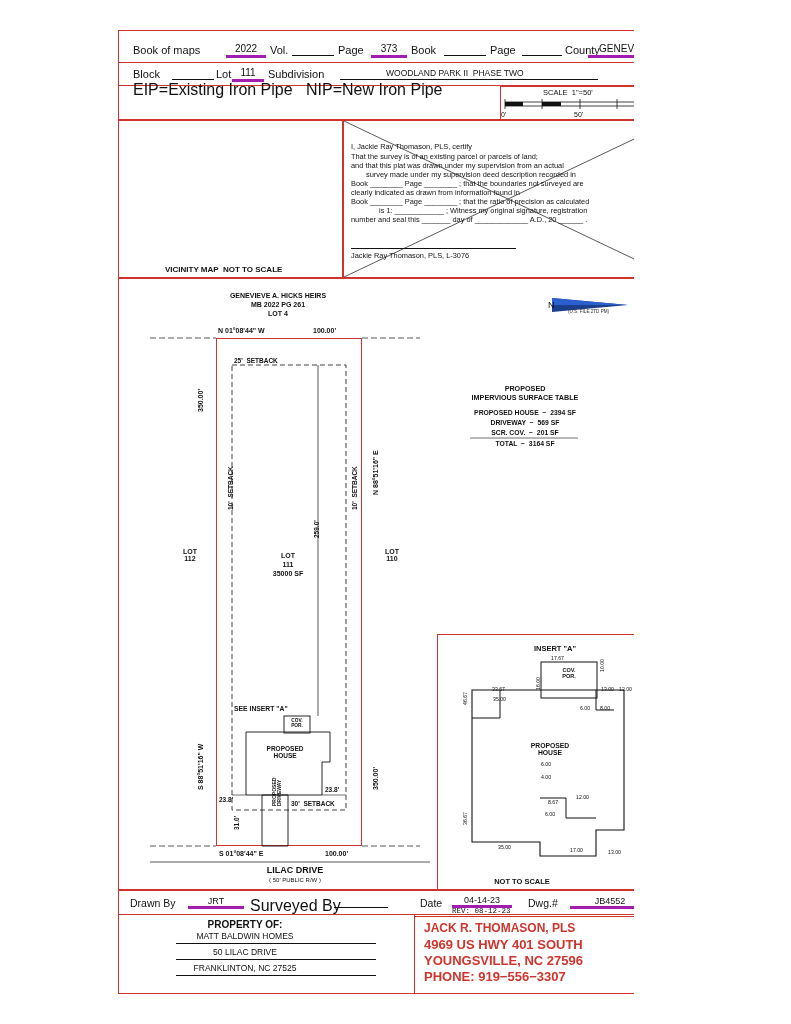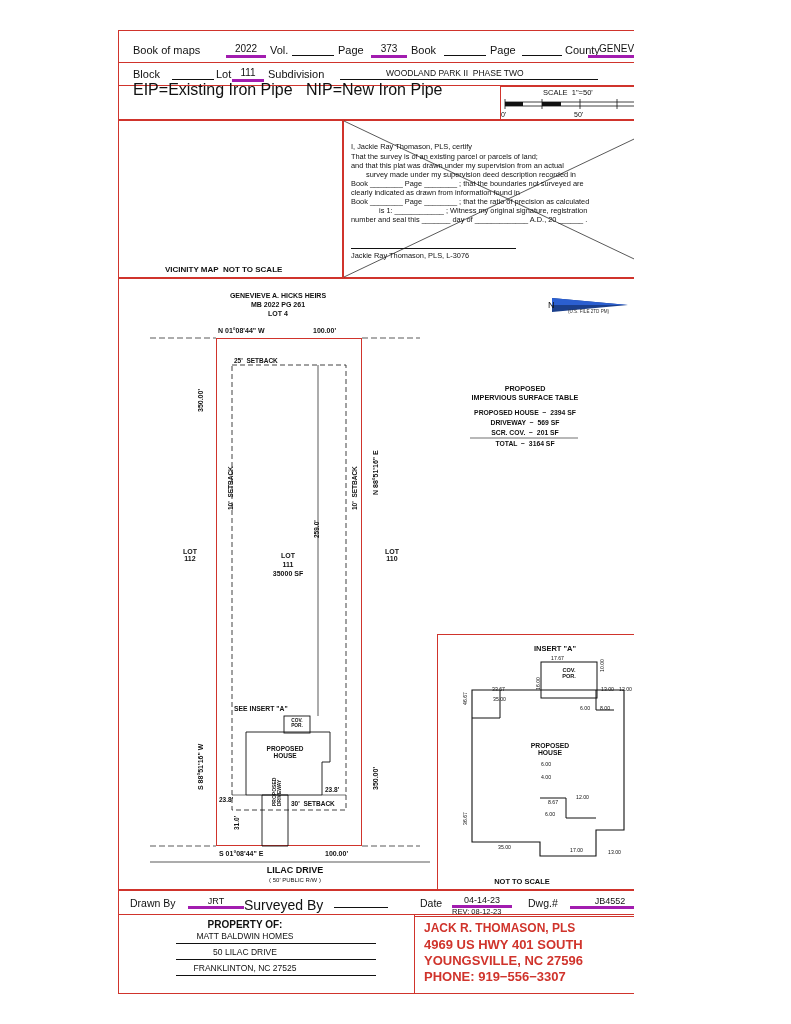--- a/index.html
+++ b/index.html
@@ -239,25 +239,25 @@
   <div class="t tiny" style="left:608px;top:850px;">13.00</div>
   <div class="t tiny" style="left:498px;top:845px;">35.00</div>
   <div class="t tiny" style="left:545px;top:812px;">6.00</div>
 
   <div class="box" id="bot"></div>
   <div class="line" style="left:118px;top:914px;width:555px;height:1px;"></div>
   <div class="line" style="left:414px;top:914px;width:1px;height:80px;"></div>
 
   <div class="t" style="left:130px;top:898px;font-size:10.5px;">Drawn By</div>
   <div class="t u ctr" style="left:188px;top:897px;width:56px;font-size:9px;">JRT</div>
-  <div class="t" style="left:244px;top:898px;font-size:14px;">Surveyed By</div>
+  <div class="t" style="left:250px;top:898px;font-size:16px;">Surveyed By</div>
   <div class="fieldline" style="left:334px;top:907px;width:54px;"></div>
   <div class="t" style="left:420px;top:898px;font-size:10.5px;">Date</div>
   <div class="t u ctr" style="left:452px;top:896px;width:60px;font-size:9px;">04-14-23</div>
-  <div class="t" style="left:452px;top:908px;font-size:7.5px;">REV: 08-12-23</div>
+  <div class="t" style="left:452px;top:908px;font-size:7.5px;font-family:Liberation Mono, monospace;">REV: 08-12-23</div>
   <div class="t" style="left:528px;top:898px;font-size:10.5px;">Dwg.#</div>
   <div class="t u ctr" style="left:570px;top:897px;width:80px;font-size:9px;">JB4552</div>
 
   <div class="t ctr" style="left:130px;top:920px;width:230px;font-size:10px;font-weight:bold;">PROPERTY OF:</div>
   <div class="t ctr" style="left:130px;top:932px;width:230px;font-size:8.5px;">MATT BALDWIN HOMES</div>
   <div class="fieldline" style="left:176px;top:943px;width:200px;"></div>
   <div class="t ctr" style="left:130px;top:948px;width:230px;font-size:8.5px;">50 LILAC DRIVE</div>
   <div class="fieldline" style="left:176px;top:959px;width:200px;"></div>
   <div class="t ctr" style="left:130px;top:964px;width:230px;font-size:8.5px;">FRANKLINTON, NC 27525</div>
   <div class="fieldline" style="left:176px;top:975px;width:200px;"></div>

